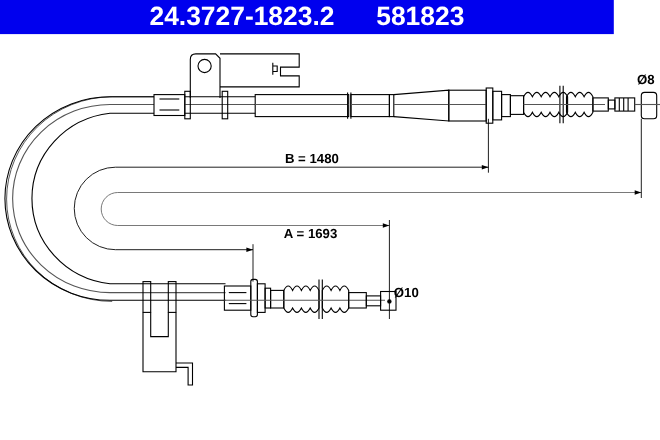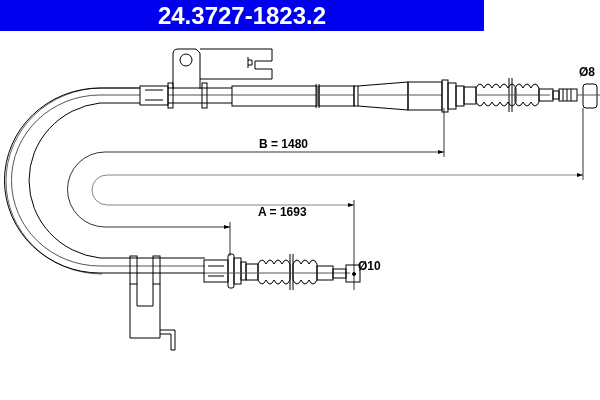--- a/index.html
+++ b/index.html
@@ -1,27 +1,28 @@
 <!DOCTYPE html>
 <html><head>
 <meta charset="utf-8">
 <style>
   html, body { margin: 0; padding: 0; background: #ffffff; }
   body { width: 600px; height: 400px; overflow: hidden; position: relative; font-family: "Liberation Sans", sans-serif; }
-  .header { position: absolute; left: 0; top: 0; width: 484px; height: 31px; background: #0000ee; color: #ffffff;
+  .header { position: absolute; left: 0; top: 0; width: 558px; height: 31px; background: #0000ee; color: #ffffff;
             display: flex; align-items: center; justify-content: center; font-weight: bold; font-size: 24px; letter-spacing: 0px; }
   .header span { margin: 0 19px; }
   svg { position: absolute; left: 0; top: 0; }
   .lbl { font-family: "Liberation Sans", sans-serif; font-weight: bold; font-size: 12px; fill: #000; }
 </style>
 </head>
 <body>
 
 <div class="header">
   <span>24.3727-1823.2</span>
+  <span>581823</span>
 </div>
 
 <svg width="600" height="400" viewBox="0 0 600 400" xmlns="http://www.w3.org/2000/svg">
   <g fill="none" stroke="#000" stroke-width="1">
 
     <g>
       <path d="M140,88 L100,88 A95,92 0 0 0 100,273 L140,273"></path>
       <path d="M140,95 L100,95 A88,85 0 0 0 100,266 L140,266" stroke="#555"></path>
       <path d="M140,103 L100,103 A80,78 0 0 0 100,258 L140,258"></path>
 

